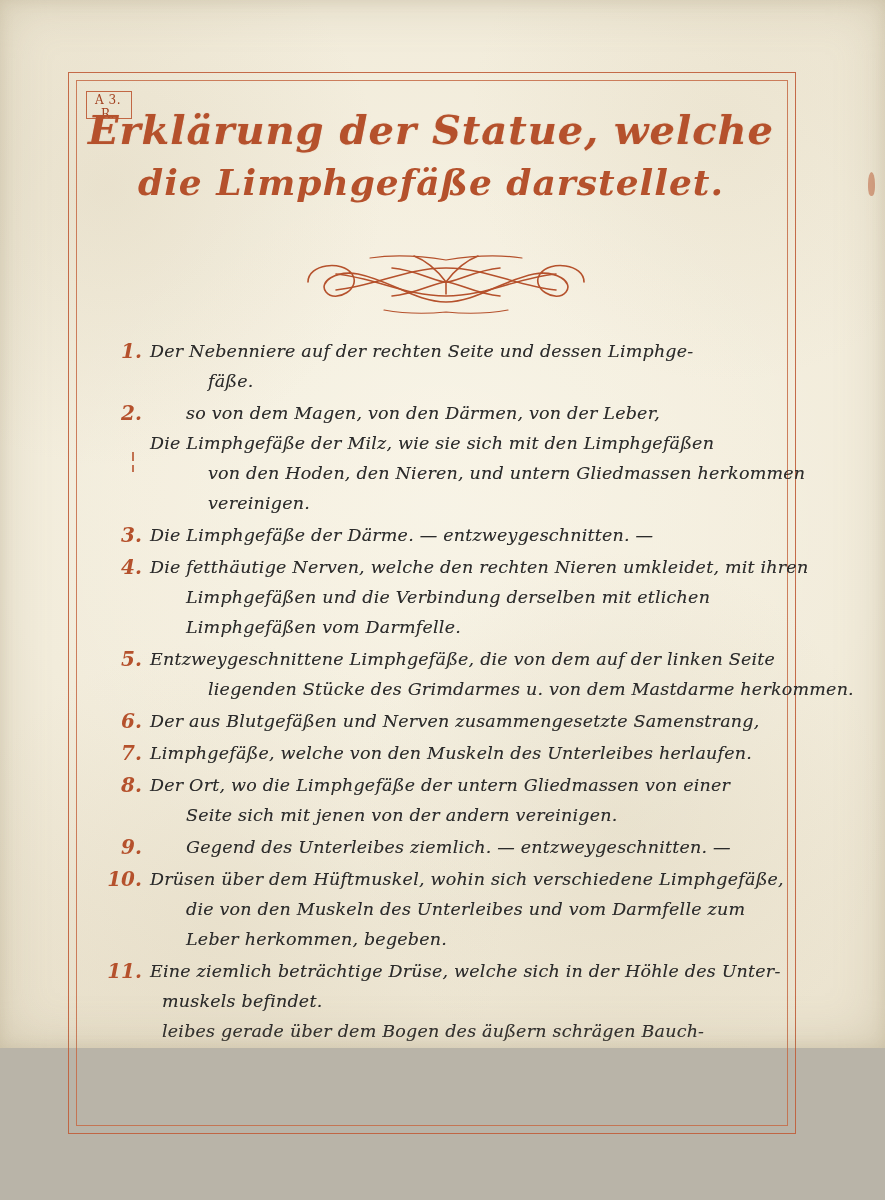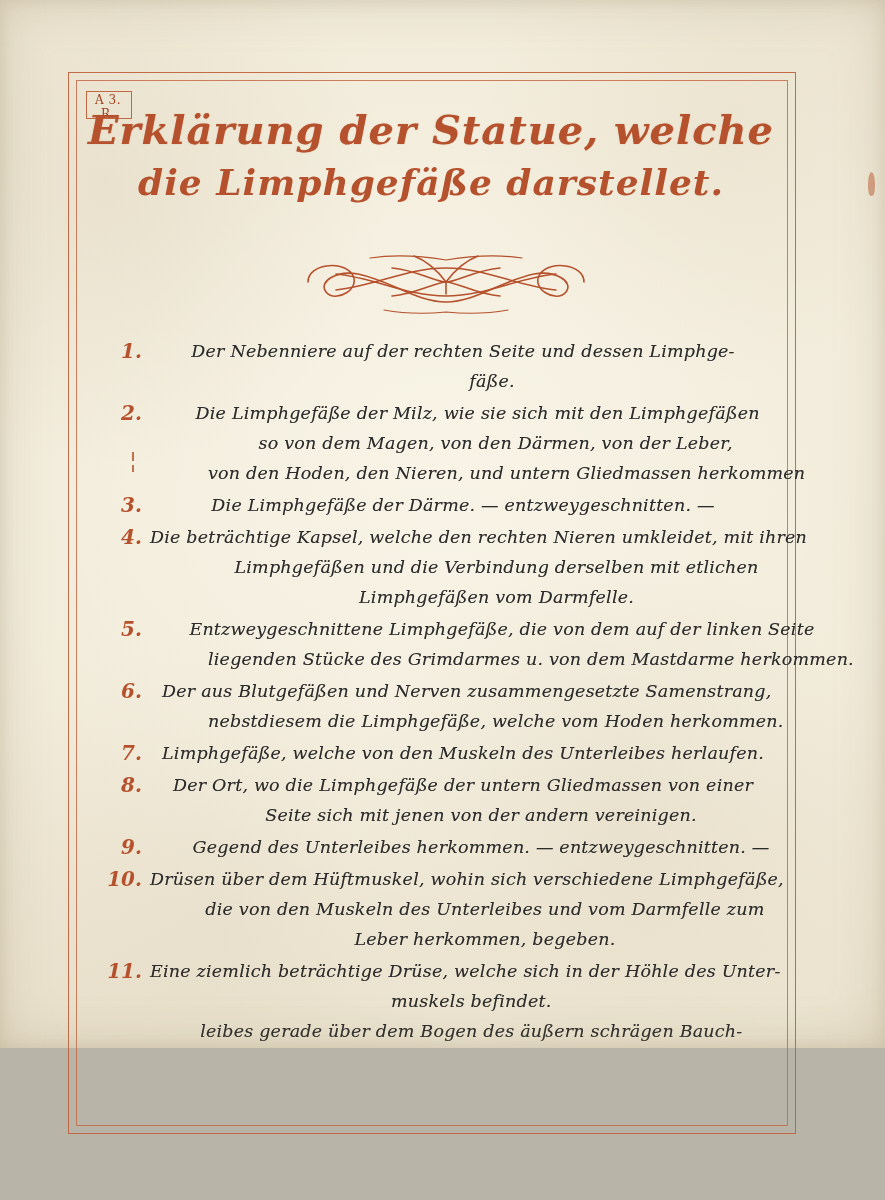--- a/index.html
+++ b/index.html
@@ -146,21 +146,20 @@
     font-family: "DejaVu Serif", serif;
     font-style: italic;
     font-size: 17.5px;
     line-height: 30px;
     color: #2b2b2b;
     letter-spacing: 0.2px;
   }
   .text .l {
     display: block;
     white-space: nowrap;
-    text-align: center;
   }
   .ind1 { padding-left: 58px; }
   .ind2 { padding-left: 36px; }
   .ind3 { padding-left: 12px; }
   
   .text { text-shadow: 0 0 0.4px rgba(40,40,40,0.35); }
   
   .tick {
     position: absolute;
     background: #b5512c;
@@ -221,55 +220,55 @@
       <div class="num">1.</div>
       <div class="text">
         <span class="l">Der Nebenniere auf der rechten Seite und dessen Limphge-</span>
         <span class="l ind1">fäße.</span>
       </div>
     </div>
 
     <div class="entry">
       <div class="num">2.</div>
       <div class="text">
+        <span class="l ind2">so von dem Magen, von den Därmen, von der Leber,</span>
         <span class="l">Die Limphgefäße der Milz, wie sie sich mit den Limphgefäßen</span>
-        <span class="l ind2">so von dem Magen, von den Därmen, von der Leber,</span>
         <span class="l ind1">von den Hoden, den Nieren, und untern Gliedmassen herkommen</span>
+        <span class="l ind1">vereinigen.</span>
       </div>
     </div>
 
     <div class="entry">
       <div class="num">3.</div>
       <div class="text">
         <span class="l">Die Limphgefäße der Därme. — entzweygeschnitten. —</span>
       </div>
     </div>
 
     <div class="entry">
       <div class="num">4.</div>
       <div class="text">
-        <span class="l">Die beträchtige Kapsel, welche den rechten Nieren umkleidet, mit ihren</span>
+        <span class="l">Die fetthäutige Nerven, welche den rechten Nieren umkleidet, mit ihren</span>
         <span class="l ind2">Limphgefäßen und die Verbindung derselben mit etlichen</span>
         <span class="l ind2">Limphgefäßen vom Darmfelle.</span>
       </div>
     </div>
 
     <div class="entry">
       <div class="num">5.</div>
       <div class="text">
         <span class="l">Entzweygeschnittene Limphgefäße, die von dem auf der linken Seite</span>
         <span class="l ind1">liegenden Stücke des Grimdarmes u. von dem Mastdarme herkommen.</span>
       </div>
     </div>
 
     <div class="entry">
       <div class="num">6.</div>
       <div class="text">
         <span class="l">Der aus Blutgefäßen und Nerven zusammengesetzte Samenstrang,</span>
-        <span class="l ind1">nebstdiesem die Limphgefäße, welche vom Hoden herkommen.</span>
       </div>
     </div>
 
     <div class="entry">
       <div class="num">7.</div>
       <div class="text">
         <span class="l">Limphgefäße, welche von den Muskeln des Unterleibes herlaufen.</span>
       </div>
     </div>
 
@@ -277,21 +276,21 @@
       <div class="num">8.</div>
       <div class="text">
         <span class="l">Der Ort, wo die Limphgefäße der untern Gliedmassen von einer</span>
         <span class="l ind2">Seite sich mit jenen von der andern vereinigen.</span>
       </div>
     </div>
 
     <div class="entry">
       <div class="num">9.</div>
       <div class="text">
-        <span class="l ind2">Gegend des Unterleibes herkommen. — entzweygeschnitten. —</span>
+        <span class="l ind2">Gegend des Unterleibes ziemlich. — entzweygeschnitten. —</span>
       </div>
     </div>
 
     <div class="entry">
       <div class="num">10.</div>
       <div class="text">
         <span class="l">Drüsen über dem Hüftmuskel, wohin sich verschiedene Limphgefäße,</span>
         <span class="l ind2">die von den Muskeln des Unterleibes und vom Darmfelle zum</span>
         <span class="l ind2">Leber herkommen, begeben.</span>
       </div>

